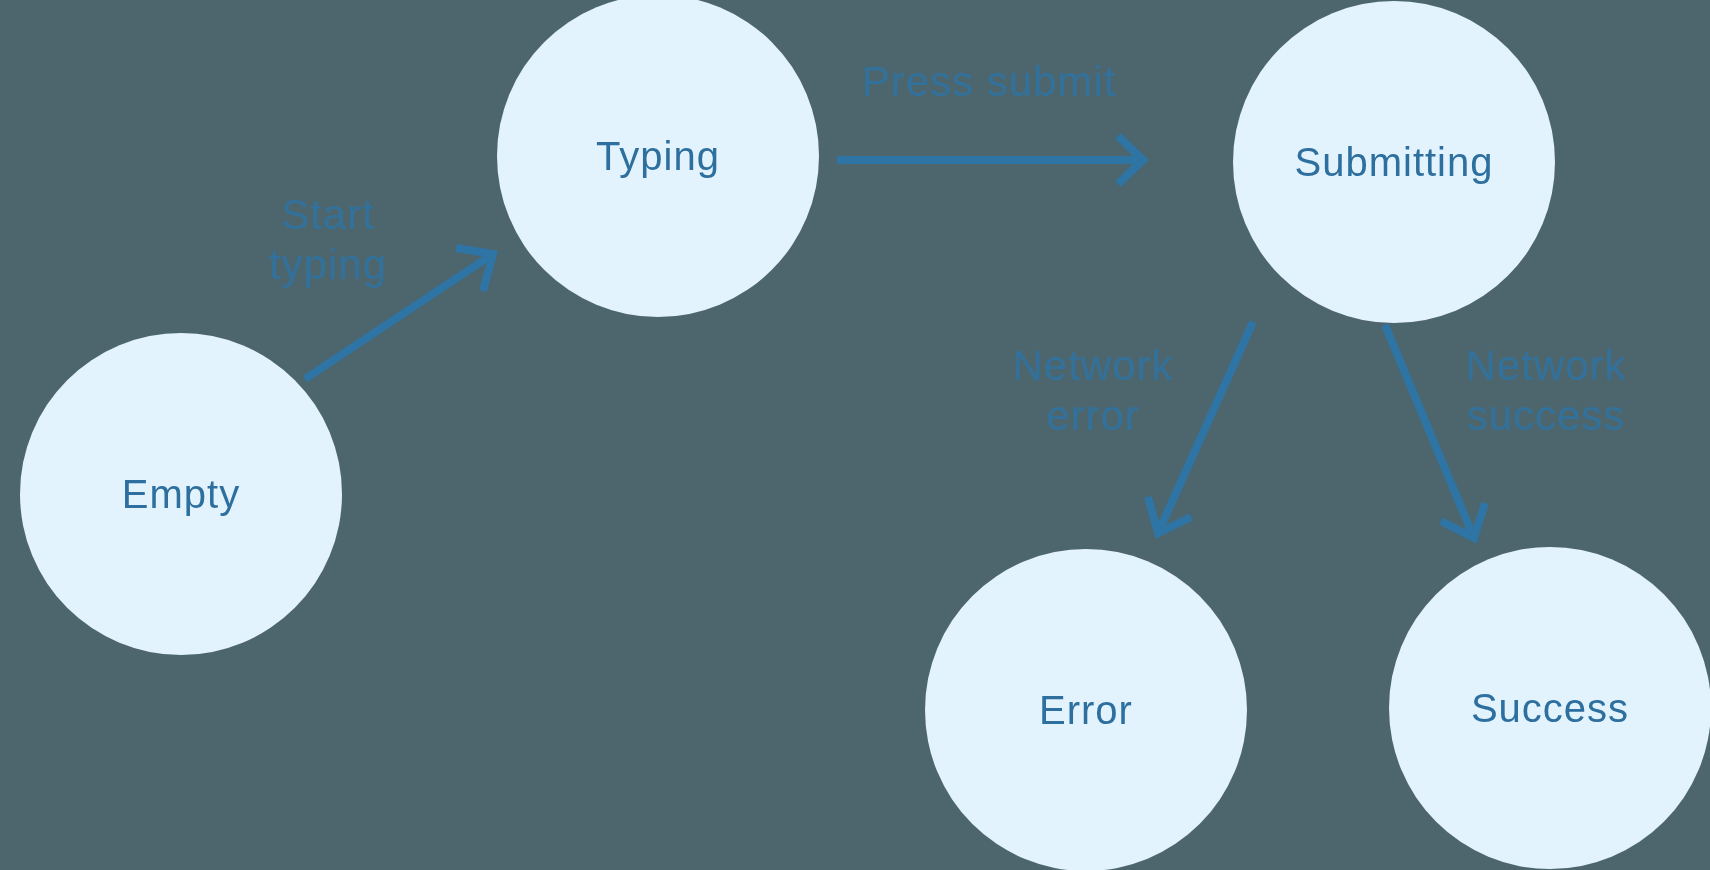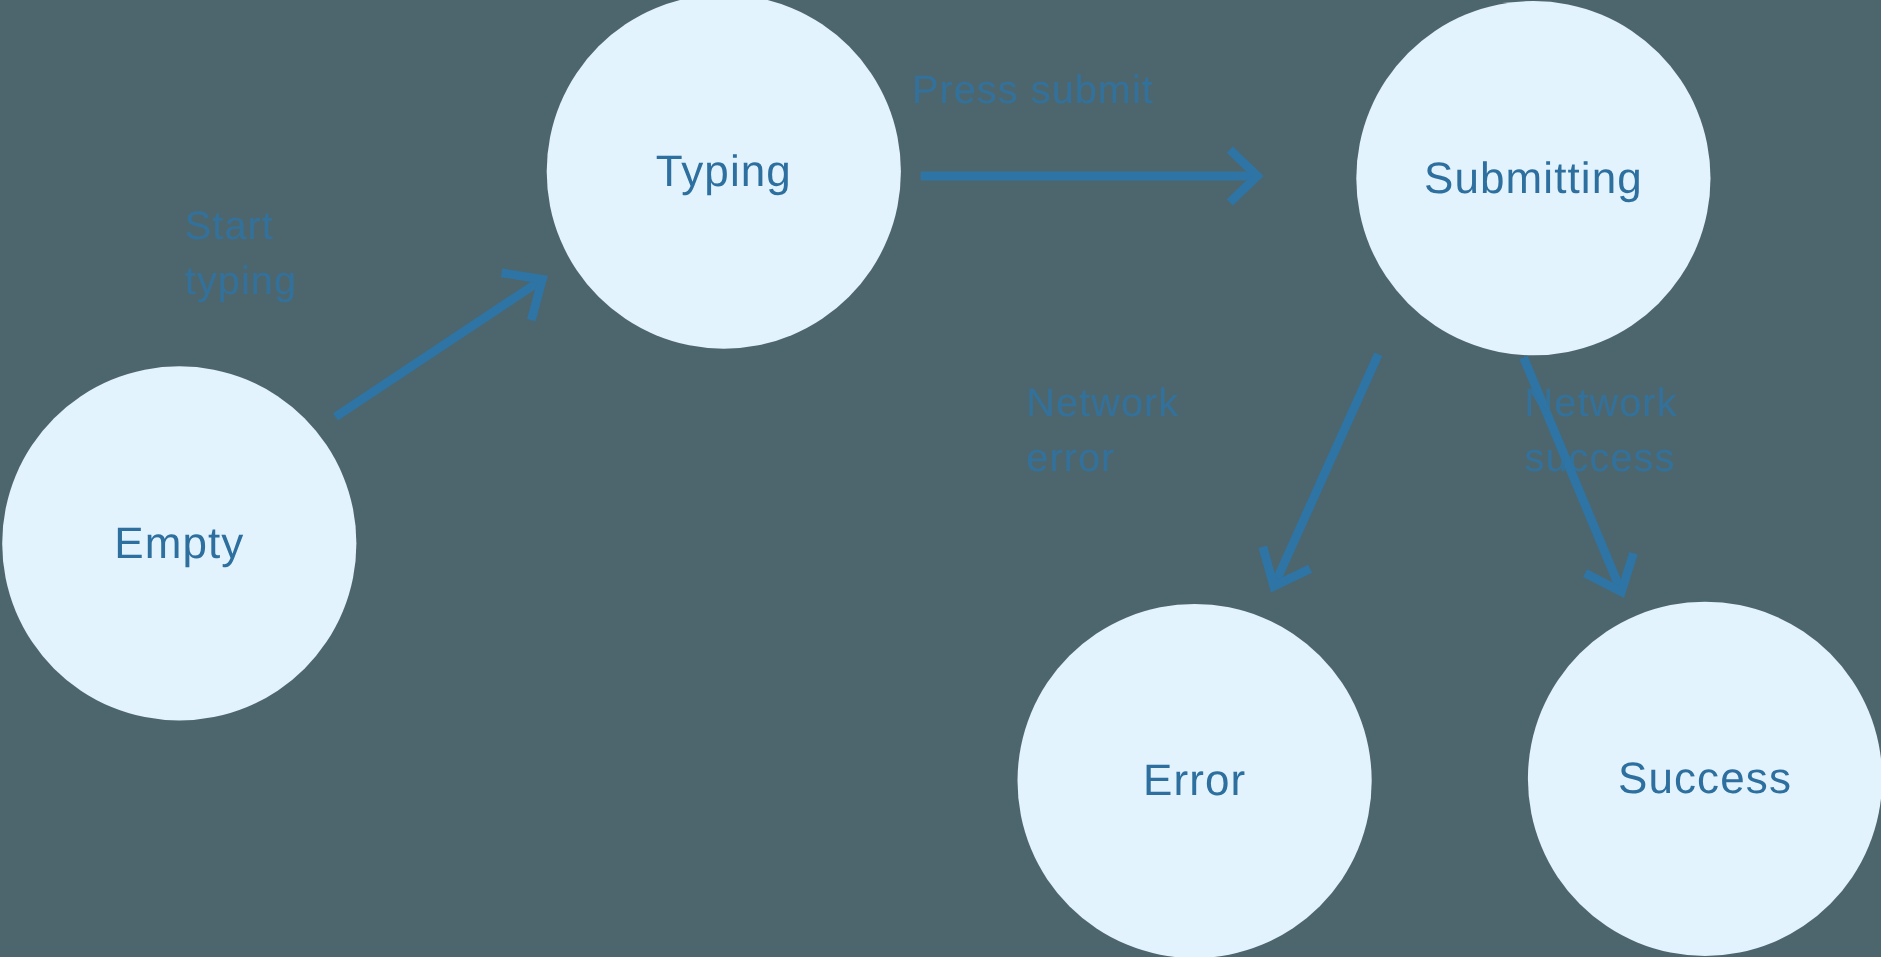--- a/index.html
+++ b/index.html
@@ -41,38 +41,39 @@
     align-items: center;
     justify-content: center;
   }
   .state-label {
     font-size: 40px;
     font-weight: 500;
     letter-spacing: 1px;
     color: var(--node-text, #2D6F9E);
     white-space: nowrap;
   }
-  .state-empty      { left: 2px;    top: 333px; }
+  .state-empty      { left: 20px;    top: 333px; }
   .state-typing     { left: 497px;  top: -5px;  }
   .state-submitting { left: 1233px; top: 1px;   }
   .state-error      { left: 925px;  top: 549px; }
   .state-success    { left: 1389px; top: 547px; }
 
   .edge-label {
     position: absolute;
     width: 320px;
-    font-size: 36px;
+    text-align: center;
+    font-size: 42px;
     line-height: 50px;
     font-weight: 500;
     letter-spacing: 1px;
     color: var(--edge-label, #2E74A4);
     opacity: 0.85;
     white-space: nowrap;
   }
-  .edge-label-start-typing    { left: 168px;  top: 180px; }
+  .edge-label-start-typing    { left: 168px;  top: 190px; }
   .edge-label-press-submit    { left: 829px;  top: 57px;  }
   .edge-label-network-error   { left: 933px;  top: 341px; }
   .edge-label-network-success { left: 1386px; top: 341px; }
 </style>
 </head>
 <body>
 
 <div class="canvas">
 
   <svg class="arrows" viewBox="0 0 1710 870" xmlns="http://www.w3.org/2000/svg">

